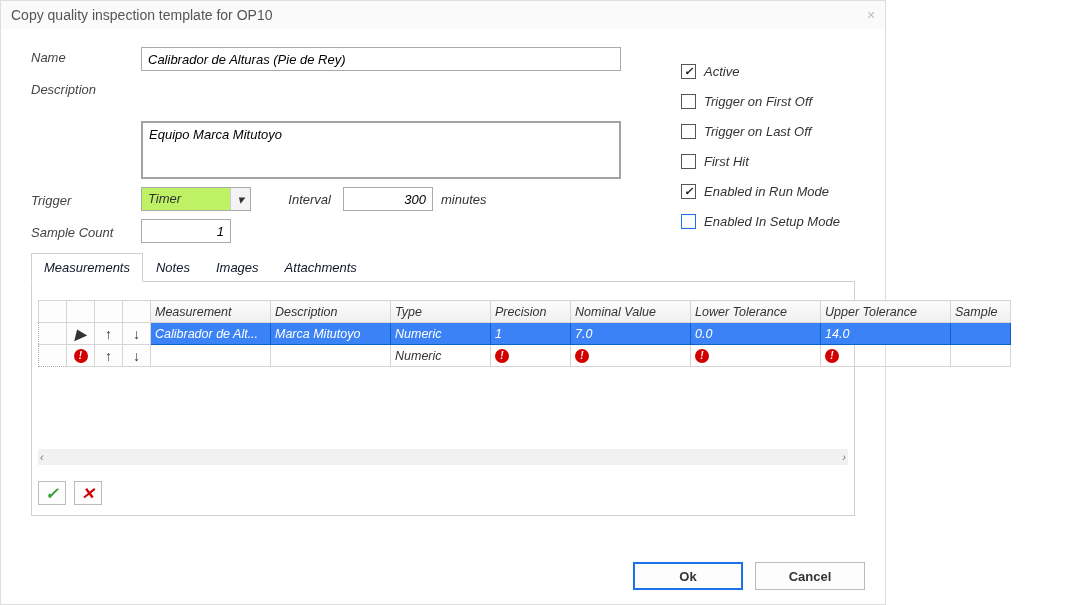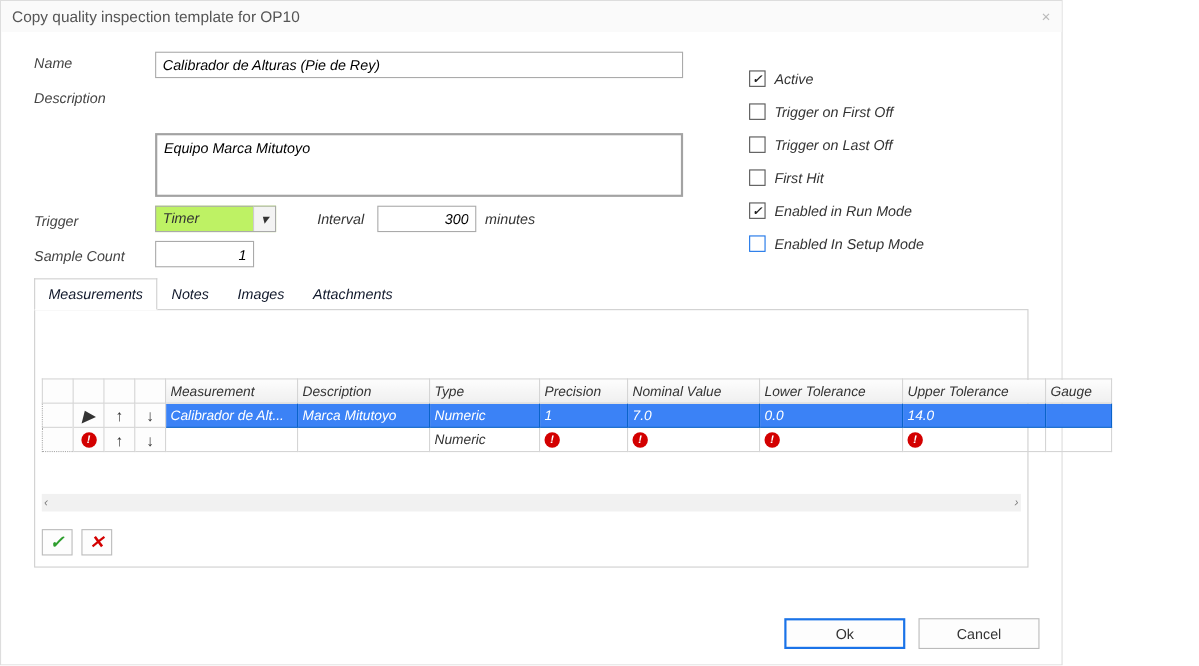--- a/index.html
+++ b/index.html
@@ -1,51 +1,51 @@
 <!DOCTYPE html>
 <html><head>
 <meta charset="utf-8">
 <style>
   * { box-sizing: border-box; }
   html,body { margin:0; padding:0; font-family: "Segoe UI", Tahoma, sans-serif; font-size:13px; color:#333; background:#fff; }
-  .dialog { width:966px; height:605px; border:1px solid #ddd; position:relative; background:#fff; }
+  .dialog { width:886px; height:605px; border:1px solid #ddd; position:relative; background:#fff; }
   .titlebar { height:28px; line-height:28px; padding:0 10px; background:#fafafa; color:#555; font-size:14px; position:relative; }
   .close-x { position:absolute; right:4px; top:4px; width:20px; height:20px; display:flex; align-items:center; justify-content:center; color:#bbb; font-size:14px; }
   .content { padding:18px 30px 10px 30px;font-style:italic; }
   .form-row { display:flex; align-items:flex-start; margin-bottom:8px; }
   .form-label { width:110px; color:#444; padding-top:3px; }
   .text-input { border:1px solid #aaa; height:24px; padding:2px 6px; font:inherit; }
   .textarea { border:2px solid #a3a3a3; padding:4px 6px; font:inherit; resize:none; height:58px; width:480px;margin-top:42px; }
   .left-form { width:640px; }
   .right-checks { position:absolute; left:680px; top:55px; }
   .check-row { display:flex; align-items:center; height:30px; }
   .chk { width:15px; height:15px; border:1px solid #555; margin-right:8px; display:inline-flex; align-items:center; justify-content:center; font-size:11px; font-weight:bold; color:#222; background:#fff; }
   .chk.blue { border-color:#1a73e8; }
   .select-wrap { position:relative; display:inline-block; width:110px; height:24px; border:1px solid #aaa; background:#bef264; }
   .select-val { position:absolute; left:6px; top:3px; }
   .select-btn { position:absolute; right:0; top:0; width:20px; height:22px; border-left:1px solid #ccc; background:#f3f3f3; display:flex; align-items:center; justify-content:center; }
   .tabstrip { margin-top:10px; display:flex; }
   .tab { padding:6px 12px; border:1px solid transparent; color:#0f172a; cursor:default; }
   .tab.active { border:1px solid #cfcfcf; border-bottom:1px solid #fff; background:#fff; position:relative; z-index:2; }
   .tab-body { border:1px solid #cfcfcf; margin-top:-1px; padding:18px 6px 6px 6px; height:235px; position:relative; }
   .grid-wrap { border:0; }
-  table.grid { border-collapse:collapse; width:100%; table-layout:fixed;margin-top:44px; }
+  table.grid { border-collapse:collapse; width:100%; table-layout:fixed; }
   table.grid th, table.grid td { border:1px solid #d5d5d5; font-size:12.5px; height:22px; padding:0 4px; text-align:left; overflow:hidden; white-space:nowrap; }
   table.grid th { background:linear-gradient(#fdfdfd,#efefef); font-weight:normal; color:#333; }
   tr.selected td.datacell { background:#3b82f6; color:#fff; border-color:#0a63c9; }
   .rowctrl { background:#fdfdfd !important; text-align:center !important; padding:0 !important; }
   .arrow { font-size:14px; font-weight:bold; }
   .error-icon { width:14px; height:14px; border-radius:50%; background:#d30000; color:#fff; display:inline-flex; align-items:center; justify-content:center; font-size:10px; font-weight:bold; }
   .scroll-h { position:absolute; left:6px; right:6px; bottom:50px; height:16px; background:#f1f1f1; display:flex; align-items:center; justify-content:space-between; padding:0 2px; color:#777; font-size:11px; }
   .action-btns { position:absolute; left:6px; bottom:10px; display:flex; gap:8px; }
   .small-btn { width:28px; height:24px; border:1px solid #bbb; background:#fdfdfd; display:flex; align-items:center; justify-content:center; font-size:16px; }
   .check-green { color:#2e9e2e; font-weight:bold; }
   .x-red { color:#d30000; font-weight:bold; }
   .footer { position:absolute; right:20px; bottom:14px; display:flex; gap:12px; }
-  .btn { width:110px; height:28px; border:1px solid #bbb; background:#fdfdfd; display:flex; align-items:center; justify-content:center; }
+  .btn { width:110px; height:28px; border:1px solid #bbb; background:#fdfdfd; display:flex; align-items:center; justify-content:center;font-weight:bold; }
   .btn.primary { border:2px solid #1a73e8; }
 </style>
 </head>
 <body>
 
 <div class="dialog">
   <div class="titlebar">
     <span>Copy quality inspection template for  OP10</span>
     <div class="close-x">
         <span>×</span>
@@ -142,21 +142,21 @@
                 <th class="rowctrl"></th>
                 <th class="rowctrl"></th>
                 <th class="rowctrl"></th>
             <th>Measurement</th>
             <th>Description</th>
             <th>Type</th>
             <th>Precision</th>
             <th>Nominal Value</th>
             <th>Lower Tolerance</th>
             <th>Upper Tolerance</th>
-            <th>Gauge</th>
+            <th>Sample</th>
           </tr>
           <tr class="selected">
             <td class="rowctrl" style="border-left:1px dotted #aaa;border-bottom:1px dotted #aaa"></td>
             <td class="rowctrl"><span class="arrow">▶</span></td>
             <td class="rowctrl"><span class="arrow">↑</span></td>
             <td class="rowctrl"><span class="arrow">↓</span></td>
             <td class="datacell">Calibrador de Alt...</td>
             <td class="datacell">Marca Mitutoyo</td>
             <td class="datacell">Numeric</td>
             <td class="datacell">1</td>

